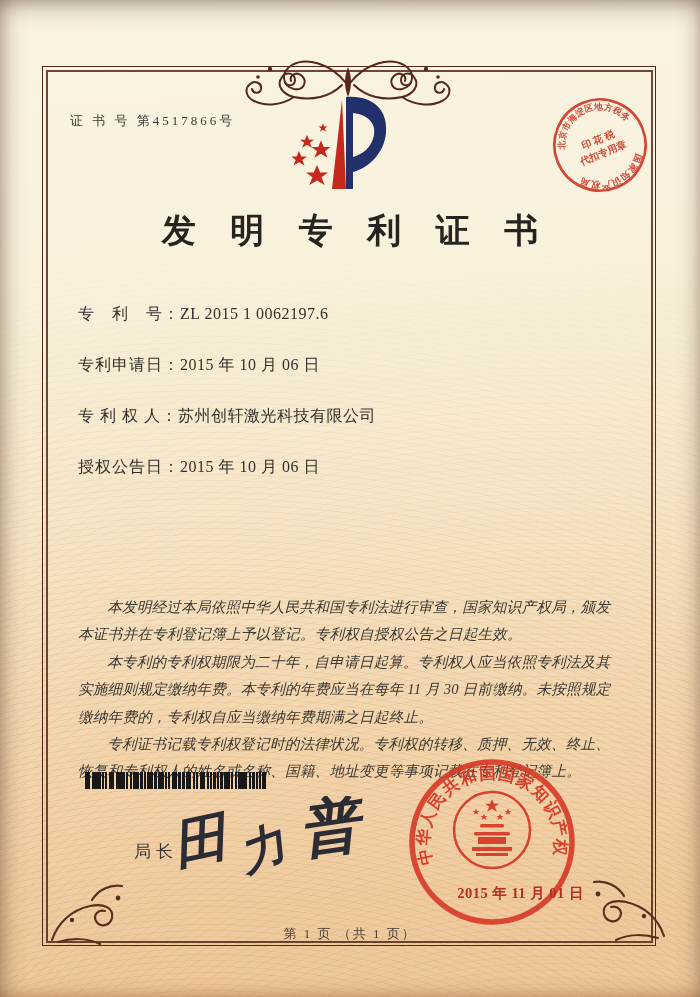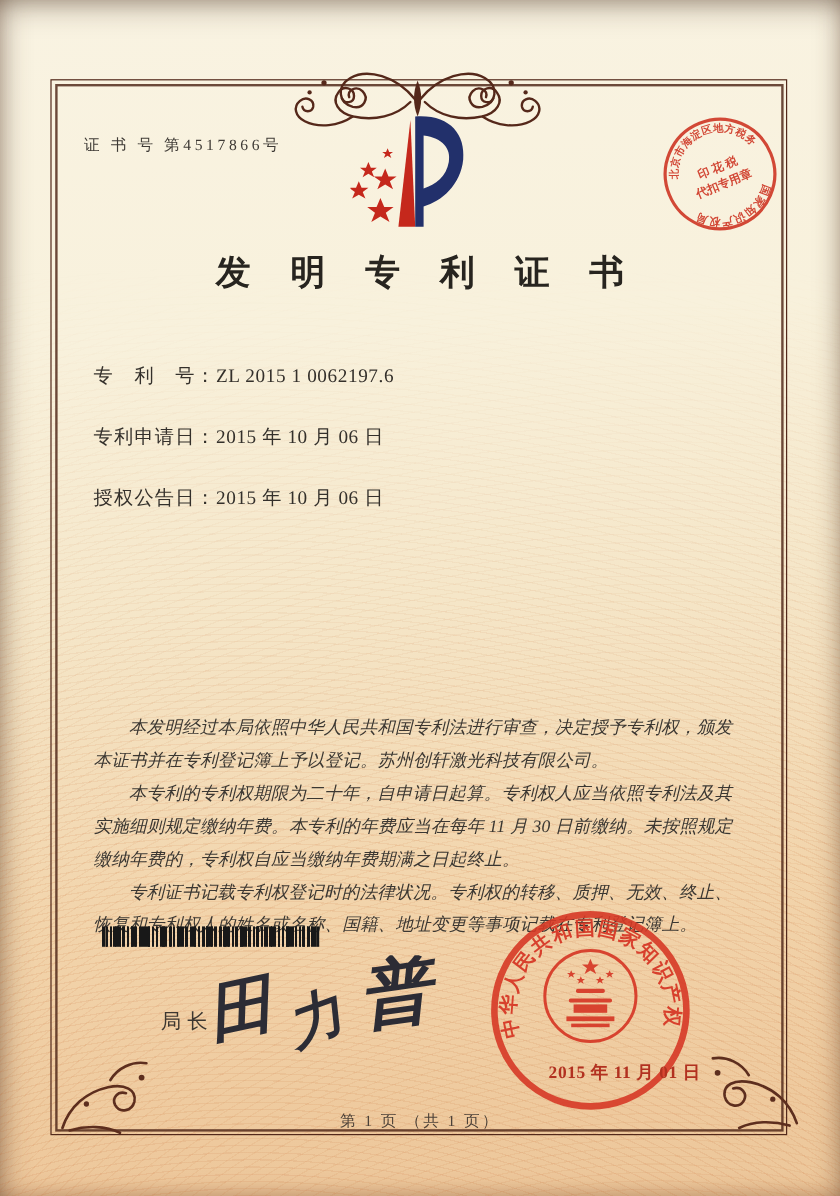--- a/index.html
+++ b/index.html
@@ -19,21 +19,21 @@
       repeating-radial-gradient(circle at 78% 150%, rgba(198,100,44,.08) 0 1px, transparent 1px 7px);
     -webkit-mask-image:linear-gradient(180deg,transparent 22%,#000 70%);
     mask-image:linear-gradient(180deg,transparent 22%,#000 70%);
   }
   .frame{position:absolute;left:42px;top:66px;width:614px;height:880px;border:1.6px solid #53291b;}
   .frame::before{content:"";position:absolute;inset:2.5px;border:2.6px solid rgba(82,42,27,.85);}
   .abs{position:absolute;}
   .cert-no{left:70px;top:112px;font-size:13px;letter-spacing:3px;color:#3e3a35;}
   .logo-svg{left:292px;top:94px;width:96px;height:104px;}
   .tax-stamp{left:541px;top:86px;width:118px;height:118px;transform:rotate(-22deg);opacity:.92;}
-  .title{left:0;right:0;top:208px;margin:0;text-align:center;font-size:29px;font-weight:700;
+  .title{left:0;right:0;top:208px;margin:0;text-align:center;font-size:34px;font-weight:700;
     letter-spacing:13px;text-indent:13px;color:#27241f;}
   .fields{left:78px;top:302px;width:560px;color:#34302b;}
   .field-row{font-size:16px;line-height:24px;margin-bottom:27px;white-space:nowrap;}
   .field-label{letter-spacing:1px;}
   .field-value{letter-spacing:.5px;}
   .body-text{left:78px;top:594px;width:546px;font-size:14.6px;line-height:27.4px;color:#3b3732;
     font-style:italic;}
   .body-text p{margin:0;text-indent:2em;letter-spacing:.2px;}
   .barcode{left:85px;top:772px;width:181px;height:17px;
     border-left:3px solid #181818;border-right:2px solid #181818;
@@ -131,26 +131,29 @@
   <h1 class="abs title">发 明 专 利 证 书</h1>
 
   <div class="abs fields">
     <div class="field-row">
       <span class="field-label">专　利　号：</span><span class="field-value">ZL 2015 1 0062197.6</span>
     </div>
     <div class="field-row">
       <span class="field-label">专利申请日：</span><span class="field-value">2015 年 10 月 06 日</span>
     </div>
     <div class="field-row">
+      <span class="field-label">专 利 权 人：</span><span class="field-value">苏州创轩激光科技有限公司</span>
+    </div>
+    <div class="field-row">
       <span class="field-label">授权公告日：</span><span class="field-value">2015 年 10 月 06 日</span>
     </div>
   </div>
 
   <div class="abs body-text">
-    <p>本发明经过本局依照中华人民共和国专利法进行审查，决定授予专利权，颁发本证书并在专利登记簿上予以登记。苏州创轩激光科技有限公司。</p>
+    <p>本发明经过本局依照中华人民共和国专利法进行审查，国家知识产权局，颁发本证书并在专利登记簿上予以登记。专利权自授权公告之日起生效。</p>
     <p>本专利的专利权期限为二十年，自申请日起算。专利权人应当依照专利法及其实施细则规定缴纳年费。本专利的年费应当在每年 11 月 30 日前缴纳。未按照规定缴纳年费的，专利权自应当缴纳年费期满之日起终止。</p>
     <p>专利证书记载专利权登记时的法律状况。专利权的转移、质押、无效、终止、恢复和专利权人的姓名或名称、国籍、地址变更等事项记载在专利登记簿上。</p>
   </div>
 
   <div class="abs barcode"></div>
 
   <div class="abs director-label">局长</div>
 
   <svg class="abs signature-svg" viewBox="0 0 200 100">
     <text x="8" y="62" font-family="Liberation Serif, DejaVu Serif, serif" font-style="italic" font-weight="700" fill="#2c2c35" transform="rotate(-4 100 50)"><tspan dx="0" dy="0" rotate="-8" font-size="54">田</tspan><tspan dx="14" dy="12" rotate="-16" font-size="46">力</tspan><tspan dx="12" dy="-16" rotate="-4" font-size="60">普</tspan></text>

